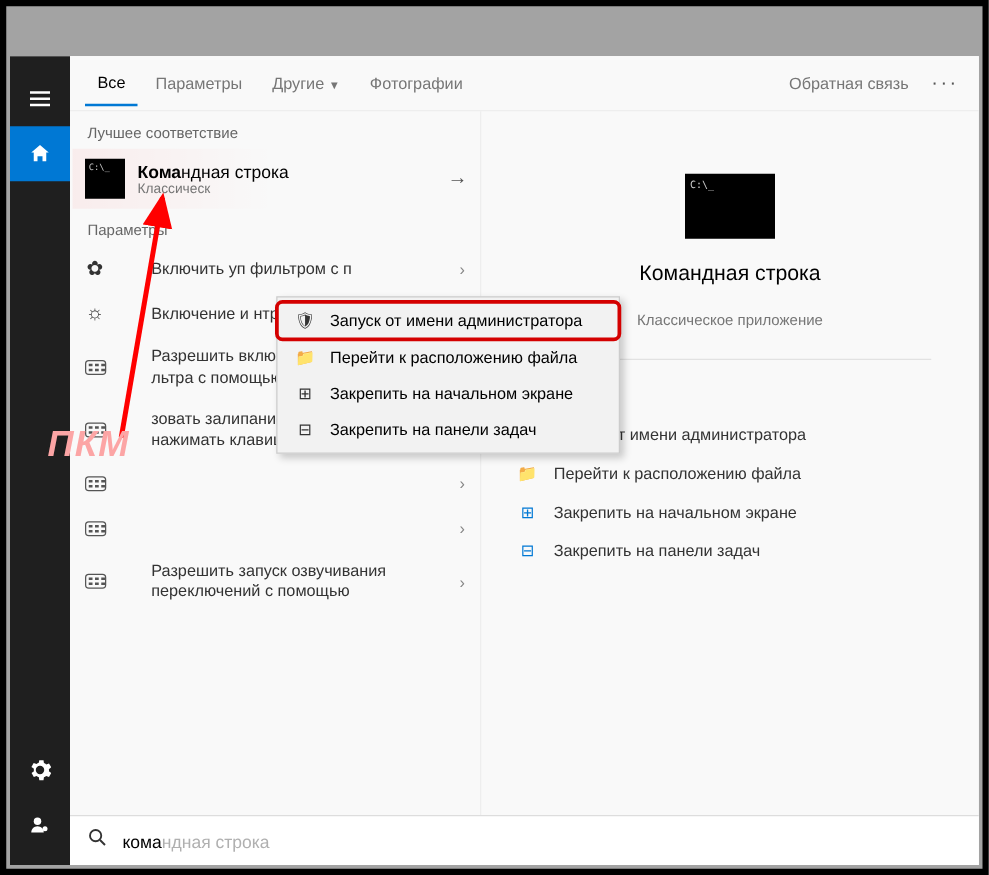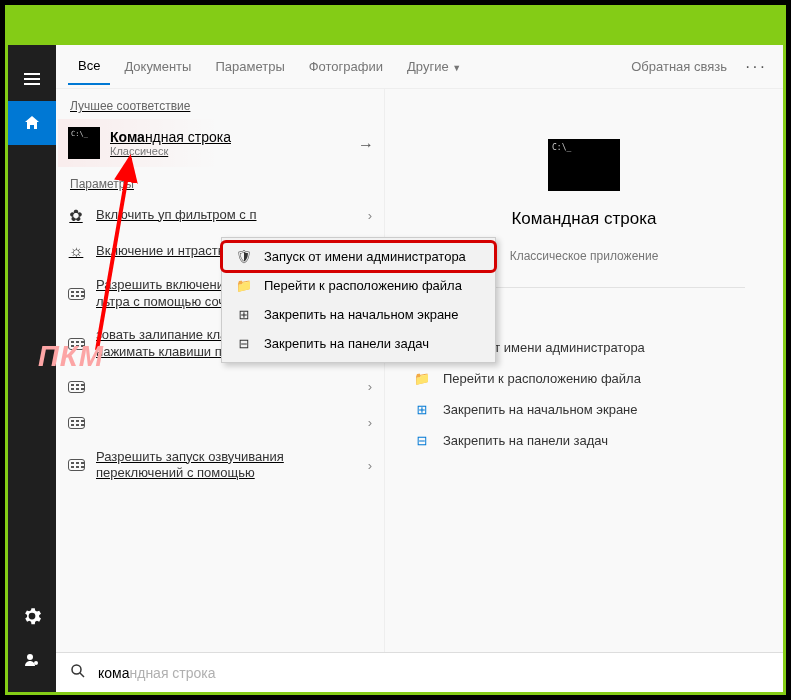--- a/index.html
+++ b/index.html
@@ -1,44 +1,44 @@
 <!DOCTYPE html>
 <html><head>
 <meta charset="utf-8">
 <style>
 * { box-sizing: border-box; margin: 0; padding: 0; font-family: 'Segoe UI', Tahoma, sans-serif; }
 body { width: 791px; height: 700px; background: #000; overflow: hidden; position: relative; }
-.frame { position: absolute; left: 5px; top: 5px; width: 781px; height: 690px; background: #84cc16; }
+.frame { position: absolute; left: 5px; top: 5px; width: 781px; height: 690px; background: #a3a3a3; }
 .inner { position: absolute; left: 3px; top: 40px; width: 775px; height: 647px; background: #fff; display: flex; }
 .sidebar { width: 48px; background: #1f1f1f; display: flex; flex-direction: column; align-items: center; padding-top: 12px; }
 .sb-btn { width: 48px; height: 44px; display: flex; align-items: center; justify-content: center; color: #fff; cursor: pointer; }
 .sb-btn.home { background: #0078d4; }
 .sb-spacer { flex: 1; }
 .hamb { display: flex; flex-direction: column; gap: 3px; }
 .hamb span { width: 16px; height: 2px; background: #fff; }
 .main { flex: 1; display: flex; flex-direction: column; background: #f9f9f9; }
 .tabs { height: 44px; display: flex; align-items: center; padding: 0 12px; gap: 4px; background: #f9f9f9; border-bottom: 1px solid #eee; }
 .tab { padding: 10px 10px; font-size: 13px; color: #767676; cursor: pointer; }
 .tab.active { color: #000; font-weight: 400; border-bottom: 2px solid #0078d4; }
 .tab-sp { flex: 1; }
 .more { width: 30px; text-align: center; cursor: pointer; color: #555; letter-spacing: 2px; }
 .content { flex: 1; display: flex; position: relative; }
-.left { width: 328px; display: flex; flex-direction: column; overflow: hidden; text-decoration: underline; }
+.left { width: 328px; display: flex; flex-direction: column; overflow: hidden; }
 .section-h { padding: 10px 14px 6px; font-size: 12px; color: #666; }
 .best { display: flex; align-items: center; padding: 8px 10px; background: #e6e6e6; cursor: pointer; position: relative; margin: 0 2px; }
 .best-ico { width: 32px; height: 32px; background: #000; margin-right: 10px; display: flex; align-items: flex-start; padding: 3px; }
 .best-ico span { font-size: 7px; color: #ccc; font-family: monospace; }
 .best-txt .t1 { font-size: 14px; color: #000; }
 .best-txt .t2 { font-size: 11px; color: #767676; }
 .best-arrow { position: absolute; right: 8px; color: #555; font-size: 16px; }
 .highlight-app { background: linear-gradient(to right, rgba(255,0,0,0.05) 0%, transparent 50%); }
 .highlight-app .t1 b { color: #000; font-weight: 600; }
 .setting { display: flex; align-items: center; padding: 8px 10px; cursor: pointer; position: relative; }
 .s-ico { width: 20px; height: 20px; margin-right: 10px; color: #333; display: flex; align-items: center; justify-content: center; flex-shrink: 0; }
-.s-txt { font-size: 13px; color: #333; line-height: 1.3; max-width: 230px; }
+.s-txt { font-size: 13px; color: #333; line-height: 1.3; max-width: 230px; margin-left: 25px; }
 .s-arr { position: absolute; right: 12px; color: #888; font-size: 13px; }
 .right { flex: 1; padding: 20px; display: flex; flex-direction: column; align-items: center; border-left: 1px solid #eee; }
 .preview-ico { width: 72px; height: 52px; background: #000; margin-top: 30px; display: flex; align-items: flex-start; padding: 4px; }
 .preview-ico span { color: #ccc; font-size: 8px; font-family: monospace; }
 .preview-title { margin-top: 18px; font-size: 17px; color: #000; font-weight: 400; }
 .preview-sub { margin-top: 20px; font-size: 12px; color: #767676; }
 .divider { width: 90%; height: 1px; background: #e2e2e2; margin: 24px 0 12px; }
 .action { width: 100%; display: flex; align-items: center; padding: 8px 8px; font-size: 13px; color: #333; cursor: pointer; }
 .a-ico { width: 18px; display: flex; justify-content: center; margin-right: 12px; color: #0078d4; font-size: 13px; }
 .searchbar { height: 40px; background: #fff; border-top: 1px solid #ddd; display: flex; align-items: center; padding: 0 14px; }
@@ -84,24 +84,23 @@
             <path fill="#fff" d="M1 14c0-2.8 2.2-5 5-5s5 2.2 5 5z"></path>
             <circle cx="12" cy="11" r="2" fill="#fff"></circle>
           </svg>
     </div>
     <div style="height:10px"></div>
   </div>
 
   <div class="main">
     <div class="tabs">
       <div class="tab active">Все</div>
-      <div class="tab">Документы</div>
       <div class="tab">Параметры</div>
+      <div class="tab"><span>Другие</span> <span style="font-size:9px">▼</span></div>
       <div class="tab">Фотографии</div>
-      <div class="tab"><span>Другие</span> <span style="font-size:9px">▼</span></div>
       <div class="tab-sp"></div>
       <div class="tab">Обратная связь</div>
       <div class="more">···</div>
     </div>
 
     <div class="content">
       <div class="left">
         <div class="section-h">Лучшее соответствие</div>
         <div class="best highlight-app">
           <div class="best-ico">

